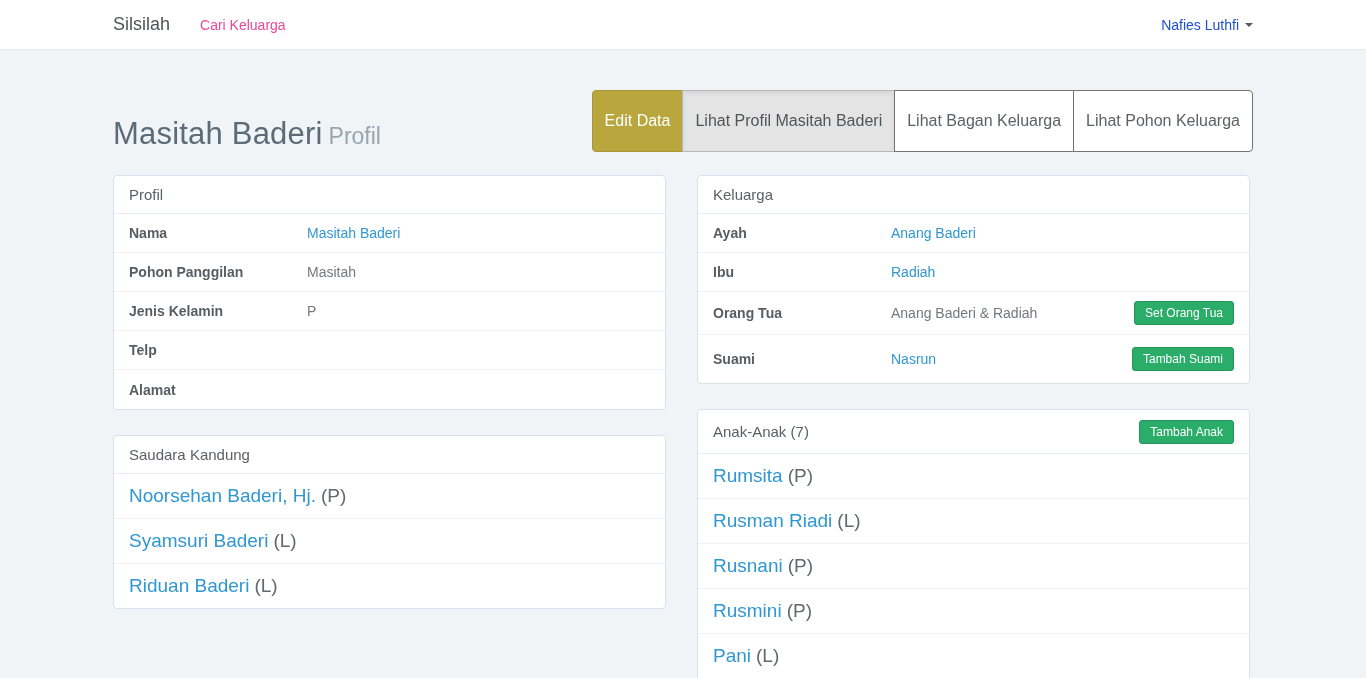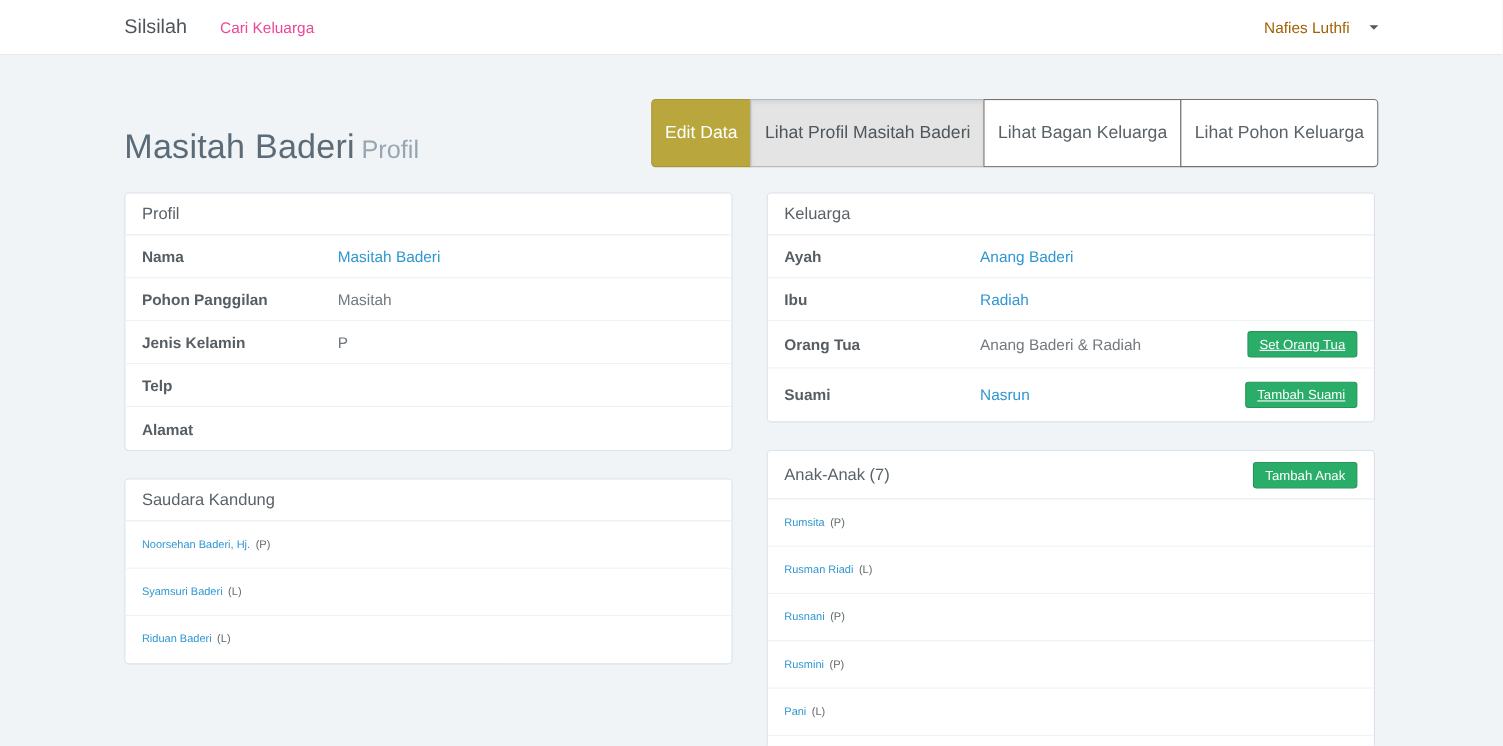--- a/index.html
+++ b/index.html
@@ -22,22 +22,22 @@
   .navbar .container { height: 100%; }
   .brand {
     font-size: 18px; color: #4e5459; text-decoration: none;
     margin-right: 30px; cursor: pointer;
   }
   .nav-link {
     font-size: 14px; color: #ec4899; text-decoration: none; cursor: pointer;
   }
   .nav-right { margin-left: auto; display: flex; align-items: center; }
   .user-dd {
-    font-size: 14px; color: #a16207; cursor: pointer;
-    display: flex; align-items: center; gap: 18px;
+    font-size: 14px; color: #1d4ed8; cursor: pointer;
+    display: flex; align-items: center; gap: 6px;
   }
   .caret {
     width: 0; height: 0; display: inline-block;
     border-left: 4px solid transparent; border-right: 4px solid transparent;
     border-top: 4px solid #55595c;
   }
 
   
   .page-wrap { padding-top: 24px; }
   .page-header-row {
@@ -83,31 +83,31 @@
     min-height: 39px; font-size: 14px;
   }
   .detail-row:last-child { border-bottom: none; }
   .detail-label { width: 178px; flex: 0 0 178px; font-weight: 700; color: #565e64; }
   .detail-value { color: #72797f; flex: 1 1 auto; }
   a.link, .detail-value.link { color: #3097d1; text-decoration: none; cursor: pointer; }
 
   .list-row {
     display: flex; align-items: center; gap: 5px;
     padding: 11px 15px; border-bottom: 1px solid #eef2f6;
-    min-height: 43px; font-size: 10px;
+    min-height: 43px; font-size: 19px;
   }
   .list-row:last-child { border-bottom: none; }
   .gender { color: #62696e; }
 
   .btn-success {
     background: #2aad68; border: 1px solid #24965a; color: #fff;
     font-size: 12px; padding: 4px 10px; border-radius: 3px; cursor: pointer;
     font-family: "Liberation Sans", sans-serif; white-space: nowrap;
   }
-  .row-action { margin-left: auto; text-decoration: underline; }
+  .row-action { margin-left: auto; }
 </style>
 </head>
 <body>
 
 <nav class="navbar">
   <div class="container">
     <a class="brand">Silsilah</a>
     <a class="nav-link">Cari Keluarga</a>
     <div class="nav-right">
       <div class="user-dd">

